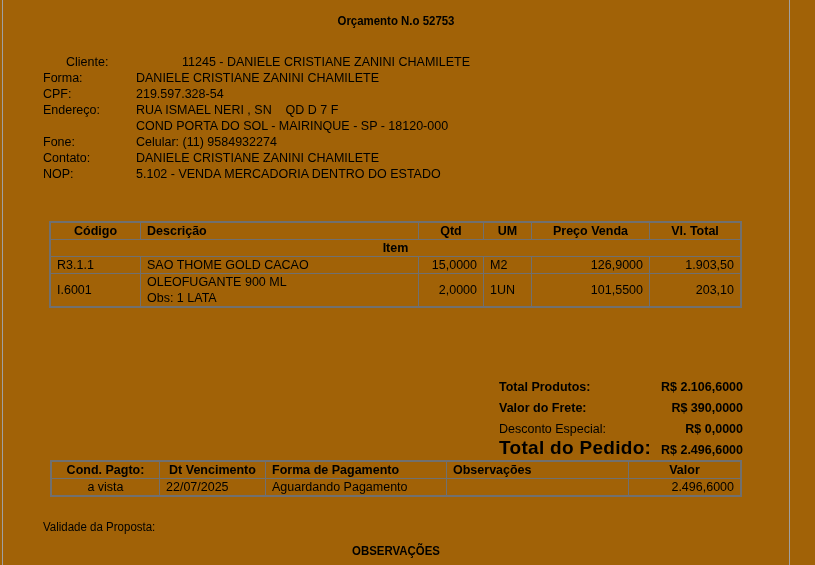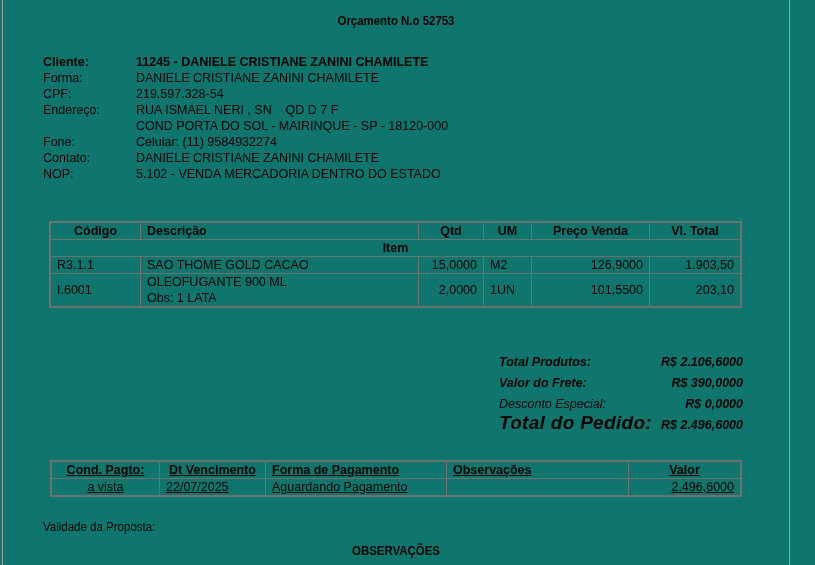--- a/index.html
+++ b/index.html
@@ -1,42 +1,42 @@
 <!DOCTYPE html>
 <html><head>
 <meta charset="utf-8">
 <style>
   html, body { margin:0; padding:0; background:#ffffff; }
   body { width:815px; height:565px; overflow:hidden; position:relative; font-family:"Liberation Sans", sans-serif; color:#000; }
-  .page { position:absolute; left:0; top:0; width:815px; height:565px; background:#0f766e; }
+  .page { position:absolute; left:0; top:0; width:815px; height:565px; background:#a16207; }
   .border-left { position:absolute; left:2px; top:0; width:1px; height:565px; background:#a0a0a0; }
   .border-right { position:absolute; left:789px; top:0; width:1px; height:565px; background:#a0a0a0; }
 
   .title { position:absolute; left:0; width:792px; top:13px; text-align:center; font-size:13px; font-weight:bold; font-family:"Liberation Sans Narrow","Liberation Sans", sans-serif; transform:scaleX(0.88); }
 
   .client { position:absolute; left:43px; top:54px; font-size:12.5px; line-height:16px; }
   .client .row { display:flex; }
   .client .lbl { width:93px; }
   .client .val { white-space:pre; }
-  .client .bold { font-weight:bold; }
+  .client .bold { font-weight:normal;margin-left:23px; }
 
   table.items { position:absolute; left:49px; top:221px; width:693px; border-collapse:collapse; font-size:12.5px; border:2px solid #707070; }
   table.items td, table.items th { border:1px solid #707070; padding:0 6px; height:16px; line-height:16px; }
   table.items th { font-weight:bold; }
   .c { text-align:center; }
   .r { text-align:right; }
   .l { text-align:left; }
 
-  .totals { position:absolute; left:499px; top:328px; width:244px; font-size:12.5px;font-style:italic; }
+  .totals { position:absolute; left:499px; top:353px; width:244px; font-size:12.5px; }
   .totals .trow { display:flex; justify-content:space-between; align-items:baseline; height:21px; }
   .totals .big { font-weight:900; font-size:12.5px; }
   .totals .big2 { font-weight:900; font-size:19px; letter-spacing:0.3px; }
   .totals .v { font-weight:bold;margin-top:27px; }
 
-  table.pay { position:absolute; left:50px; top:460px; width:692px; border-collapse:collapse; font-size:12.5px; border:2px solid #707070;text-decoration:underline; }
+  table.pay { position:absolute; left:50px; top:460px; width:692px; border-collapse:collapse; font-size:12.5px; border:2px solid #707070; }
   table.pay td, table.pay th { border:1px solid #707070; padding:0 6px; height:16px; line-height:16px; }
 
   .validade { position:absolute; left:43px; top:520px; font-size:12.5px; font-family:"Liberation Sans", sans-serif; transform-origin:left; transform:scaleX(0.92); }
   .obs-title { position:absolute; left:0; width:792px; top:543px; text-align:center; font-size:13px; font-weight:bold; transform:scaleX(0.88); }
 </style>
 </head>
 <body>
 
 <div class="page">
   <div class="border-left"></div>

